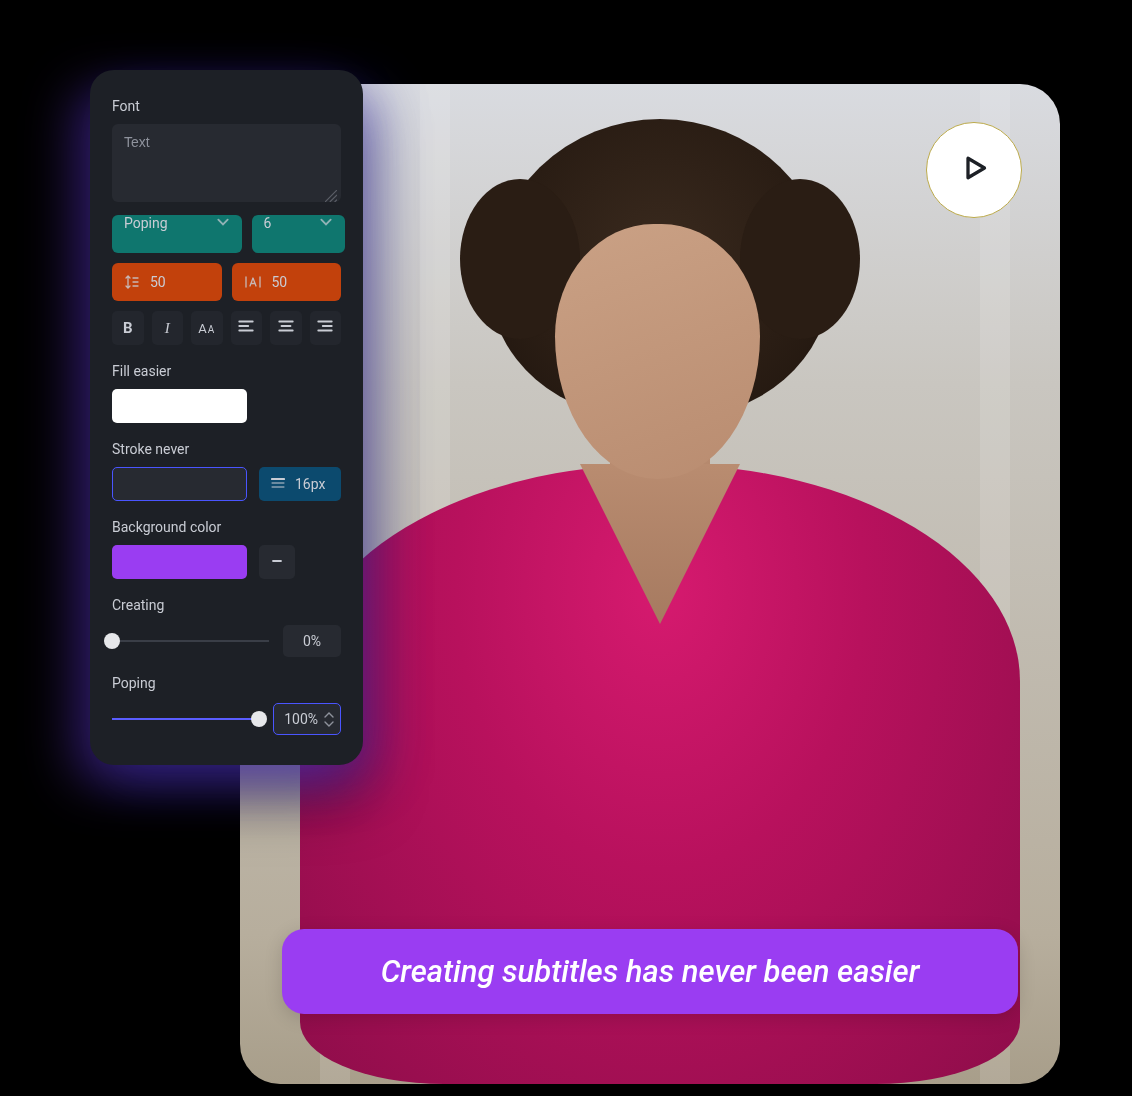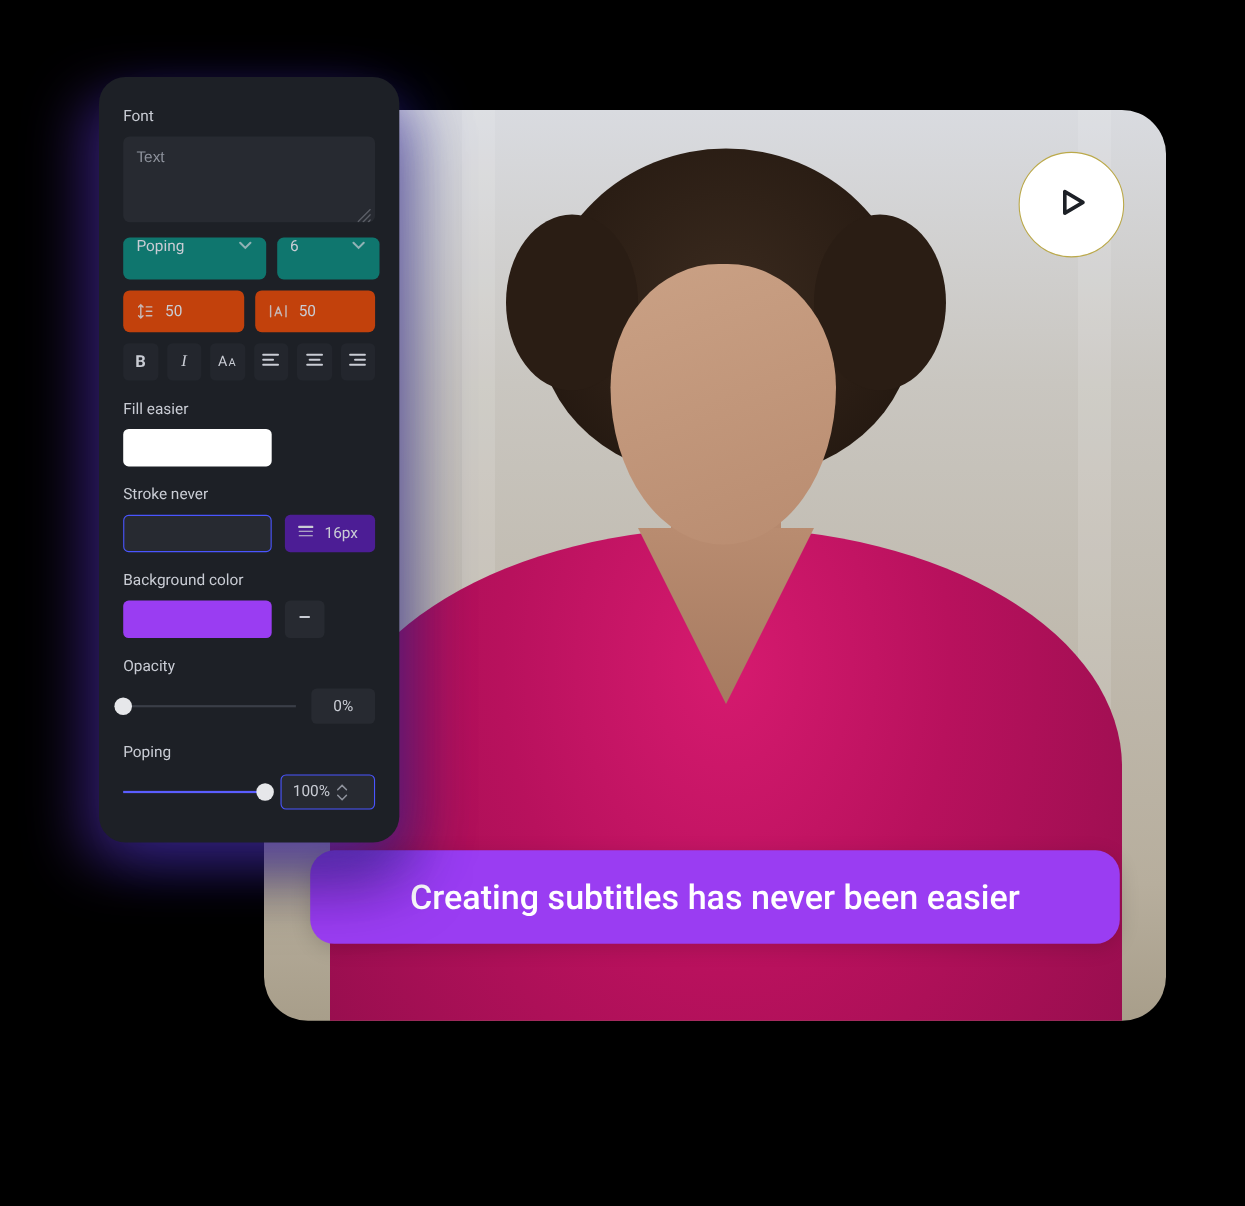--- a/index.html
+++ b/index.html
@@ -9,26 +9,27 @@
     background: #000;
     font-family: -apple-system, BlinkMacSystemFont, "Segoe UI", Roboto, Arial, sans-serif;
     position: relative;
     overflow: hidden;
   }
 
   
   .video-card {
     position: absolute;
     left: 240px;
-    top: 100px;
+    top: 84px;
     width: 820px;
-    height: 828px;
+    height: 1000px;
     border-radius: 40px;
     overflow: hidden;
     background: linear-gradient(180deg, #d9dbe0 0%, #c9c6c0 30%, #b7ae9d 85%, #a89e8a 100%);
+    font-style: italic;
   }
   .video-scene {
     position: absolute; inset: 0;
   }
   
   .vs-bg-stripe {
     position: absolute;
     top: 0; bottom: 0;
     background: rgba(255,255,255,0.12);
   }
@@ -227,21 +228,21 @@
     border-radius:5px;
     display:flex;align-items:center;justify-content:center;
     color:#8e929c;
     cursor:pointer;
   }
 
   .stroke-row{
     display:flex; gap:12px; margin-top:10px; align-items:center;
   }
   .stroke-size{
-    flex:1; background:#4c1d95; border-radius:5px; height:34px;
+    flex:1; background:#0c4a6e; border-radius:5px; height:34px;
     display:flex; align-items:center; gap:10px; padding:0 12px; color:#c9ccd4;
   }
 
   
   .slider-wrap{
     display:flex; align-items:center; gap:14px; margin-top:12px;
   }
   .slider-track{
     position:relative; flex:1; height:2px; background:#3a3e47;
   }
@@ -261,21 +262,21 @@
     height:32px;
     min-width:58px;
     padding:0 10px;
     display:flex; align-items:center; justify-content:center;
     color:#c9ccd4;
     font-size:14px;
   }
   .slider-val.highlighted{
     border:1px solid #4a55ff;
     display:flex; gap:6px; align-items:center;
-    padding:0 24px 0 10px;
+    padding:0 6px 0 10px;
   }
   .stepper{
     display:flex; flex-direction:column; gap:1px;
   }
   .stepper span{
     width:10px; height:8px; display:block;
     cursor:pointer;
   }
   .stepper svg{width:10px;height:8px;display:block;}
 
@@ -417,21 +418,21 @@
     <div class="swatch purple"></div>
     <div class="mini-box">
       <span>
         <svg width="12" height="12" viewBox="0 0 12 12">
             <path d="M2 6h8" stroke="#c9ccd4" stroke-width="1.8" stroke-linecap="round"></path>
           </svg>
       </span>
     </div>
   </div>
 
-  <div class="sec-label">Opacity</div>
+  <div class="sec-label">Creating</div>
   <div class="slider-wrap">
     <div class="slider-track">
       <div class="fill" style="width:0%"></div>
       <div class="slider-handle" style="left:0%"></div>
     </div>
     <div class="slider-val">0%</div>
   </div>
 
   <div class="sec-label">Poping</div>
   <div class="slider-wrap">

